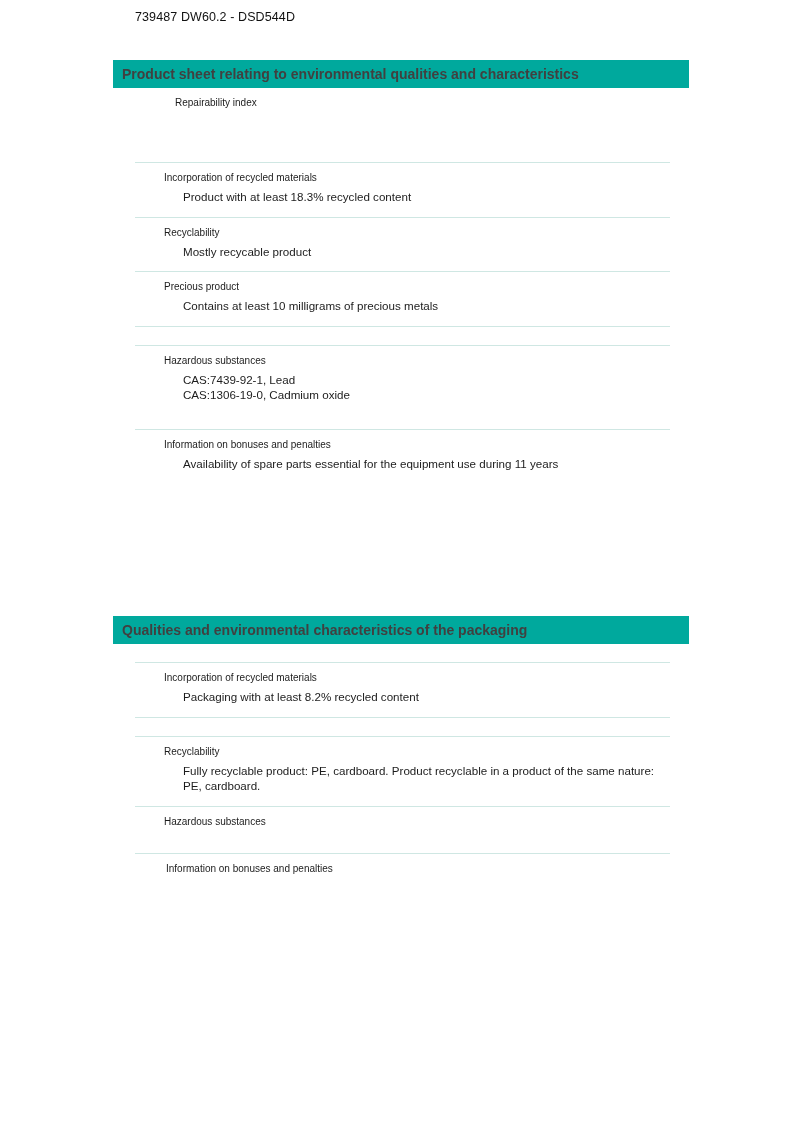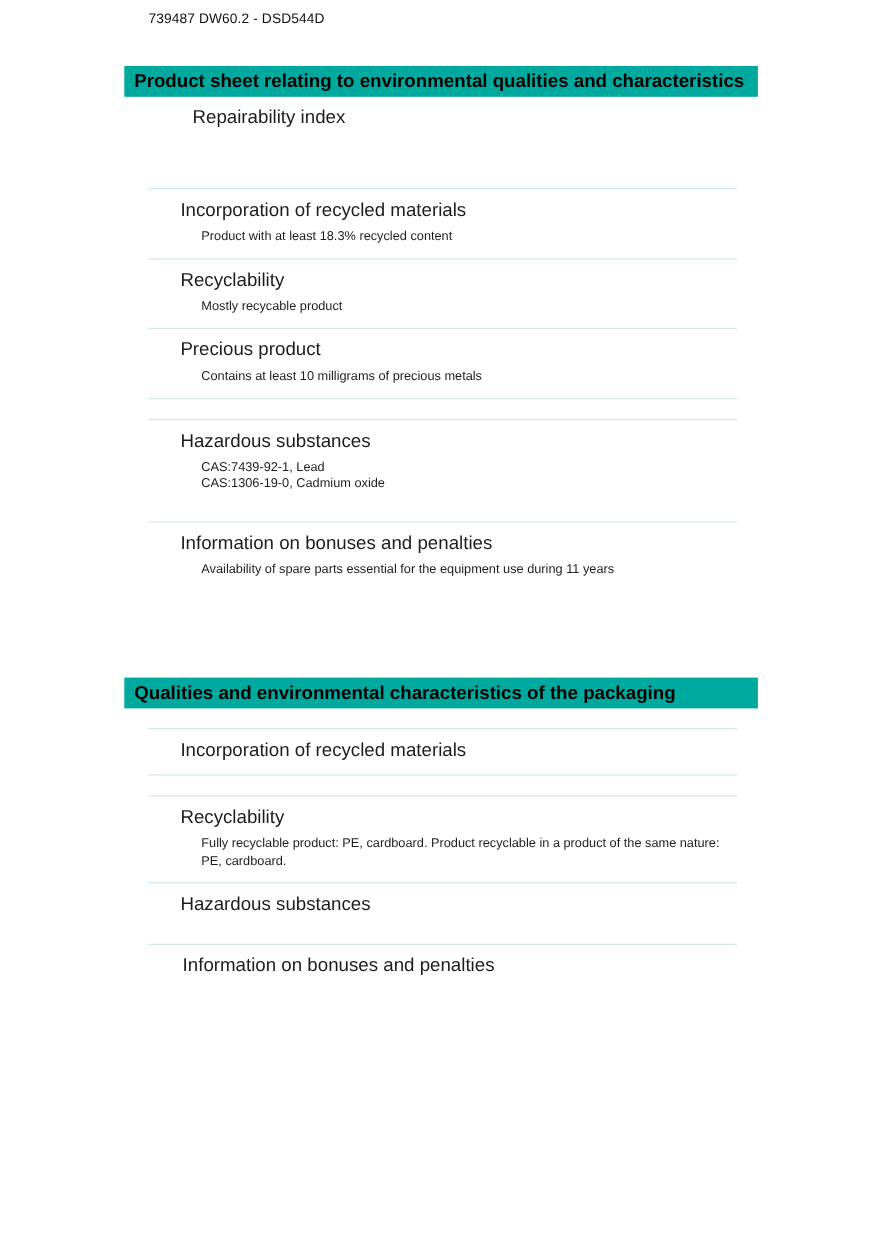--- a/index.html
+++ b/index.html
@@ -34,40 +34,40 @@
     position: absolute;
     left: 113px;
     width: 576px;
   }
   .section-banner {
     background: #00a99d;
     height: 28px;
     line-height: 28px;
     padding-left: 9px;
     box-sizing: border-box;
-    font-size: 17px;
+    font-size: 14px;
     font-weight: 600;
-    color: #000000;
+    color: #404040;
     white-space: nowrap;
     overflow: hidden;
   }
   .rows {
     position: relative;
     margin-left: 22px;
     width: 535px;
   }
   .row {
     position: relative;
     box-sizing: border-box;
   }
   .row.divided {
     border-top: 1.3px solid #cfe7e3;
   }
   .row-label {
-    font-size: 17px;
+    font-size: 10px;
     color: #1c1c1c;
     padding-top: 9px;
     padding-left: 29px;
     white-space: nowrap;
   }
   .row-label.deep {
     padding-left: 40px;
   }
   .row-label.slight {
     padding-left: 31px;
@@ -154,20 +154,23 @@
   <div class="section" style="top: 616px;">
     <div class="section-banner">Qualities and environmental characteristics of the packaging</div>
     <div class="rows">
 
       <div class="row">
         <div class="spacer-18"></div>
       </div>
 
       <div class="row divided">
         <div class="row-label">Incorporation of recycled materials</div>
+        <div class="row-values">
+          <div class="row-value">Packaging with at least 8.2% recycled content</div>
+        </div>
         <div class="spacer-12"></div>
       </div>
 
       <div class="row divided">
         <div class="spacer-18"></div>
       </div>
 
       <div class="row divided">
         <div class="row-label">Recyclability</div>
         <div class="row-values">

